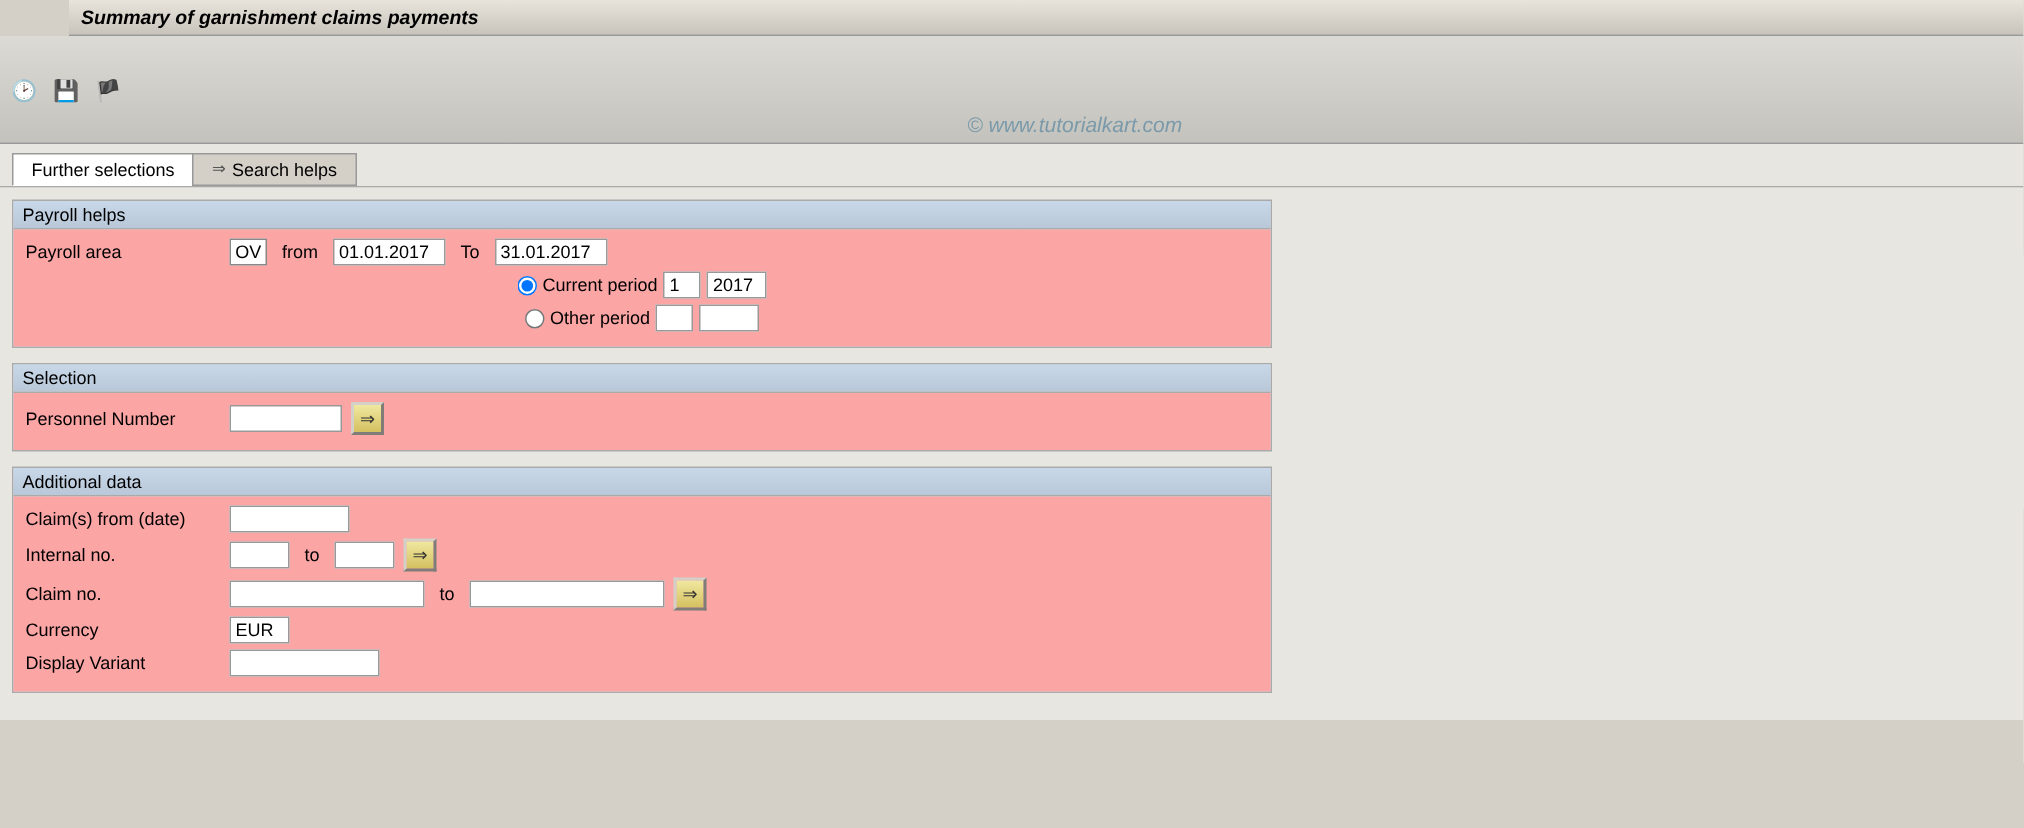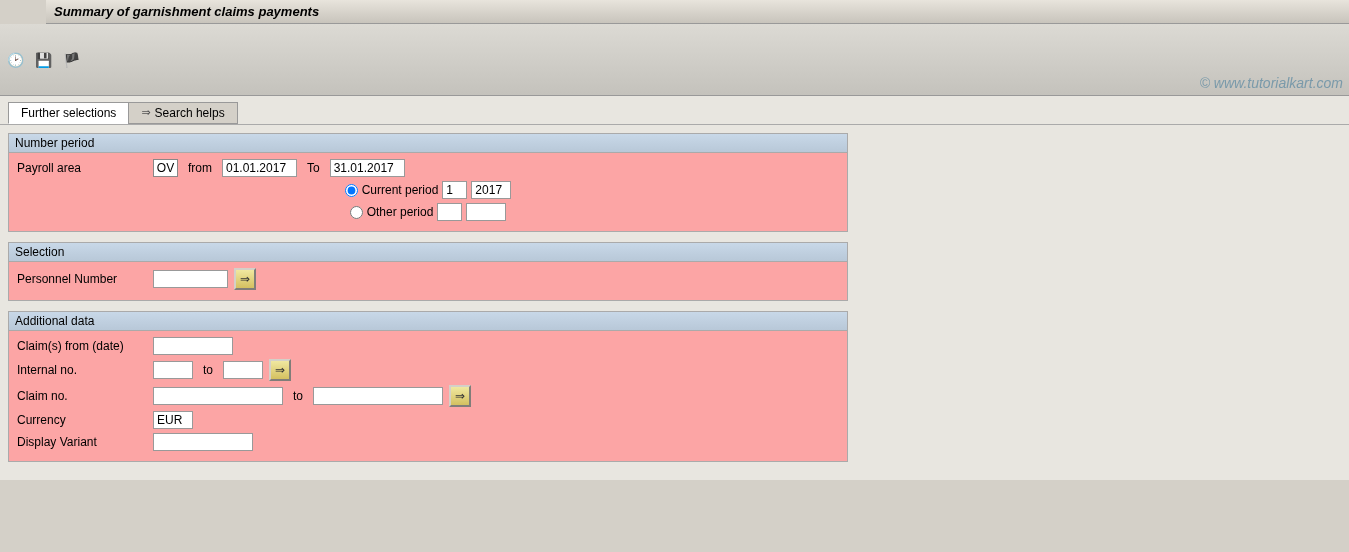--- a/index.html
+++ b/index.html
@@ -30,21 +30,21 @@
       width: 20px;
       height: 20px;
       cursor: pointer;
       display: inline-flex;
       align-items: center;
       justify-content: center;
       font-size: 14px;
     }
     .watermark {
       flex: 1;
-      text-align: right;
+      text-align: center;
       color: #7a9aaa;
       font-size: 14px;
       font-style: italic;
       margin-top: 47px;
     }
     .tab-bar {
       background: #e8e6e0;
       padding: 6px 8px 0 8px;
       display: flex;
       gap: 0;
@@ -180,21 +180,21 @@
   </div>
   <div class="tab-button">
     <span class="tab-arrow">⇒</span>
     <span>Search helps</span>
   </div>
 </div>
 
 <div class="main-content">
 
   <div class="section">
-    <div class="section-header">Number period</div>
+    <div class="section-header">Payroll helps</div>
     <div class="section-body">
 
       <div class="form-row">
         <span class="form-label">Payroll area</span>
         <div class="payroll-area-box">OV</div>
         <span class="from-to-label">from</span>
         <input type="text" class="form-input input-date" value="01.01.2017" style="">
         <span class="from-to-label">To</span>
         <input type="text" class="form-input input-date" value="31.01.2017" style="">
       </div>

